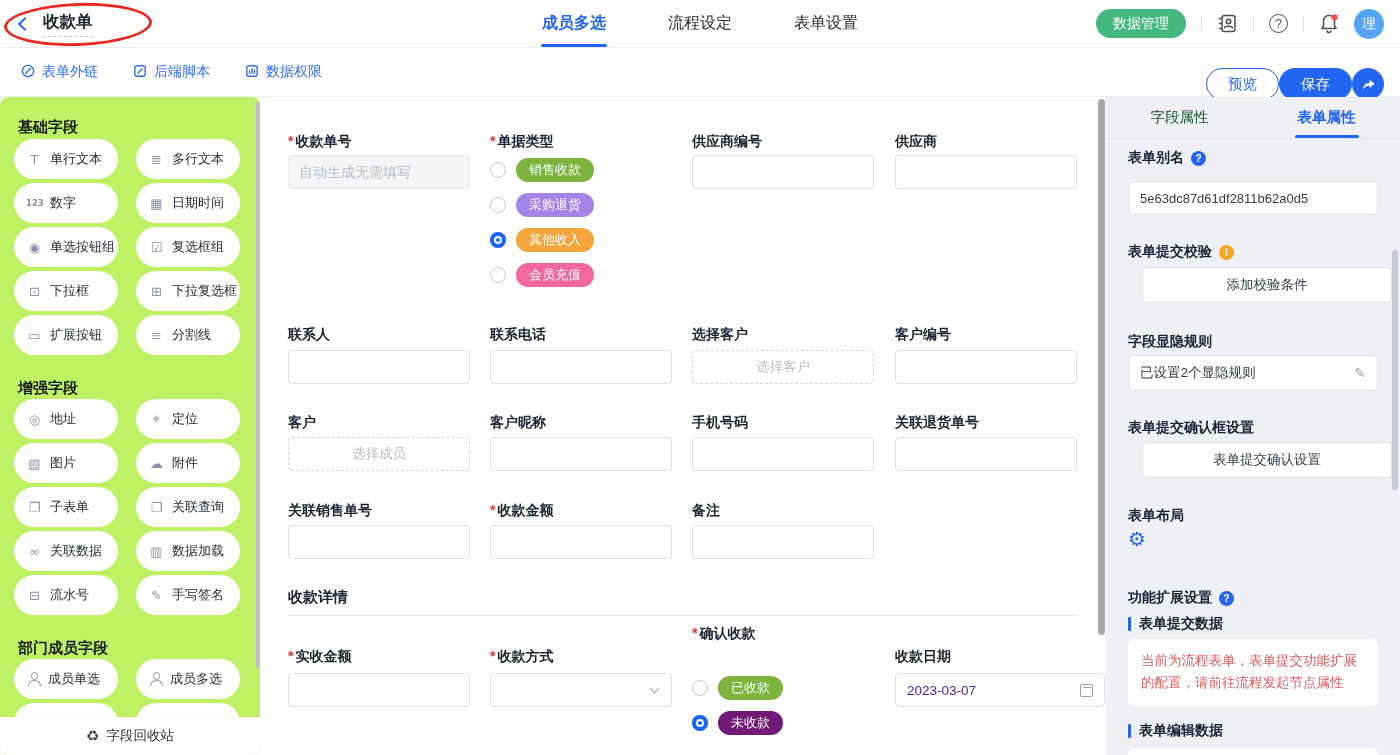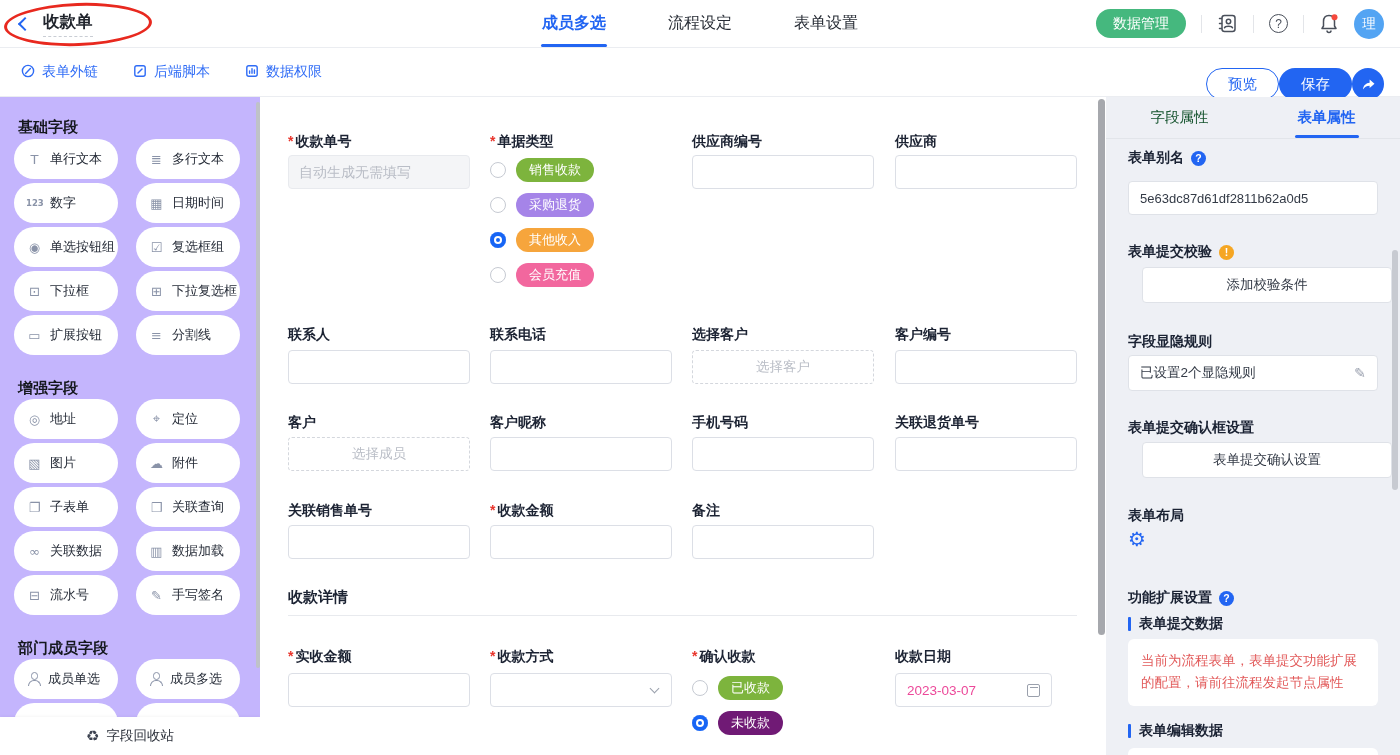--- a/index.html
+++ b/index.html
@@ -27,21 +27,21 @@
   
   .subbar{height:49px;border-bottom:1px solid #ebedf1;display:flex;align-items:center;padding:0 16px 0 20px;background:#fff;}
   .sublink{display:flex;align-items:center;gap:6px;color:#2f6cf6;font-size:14px;margin-right:34px;cursor:pointer;}
   .subbar-right{margin-left:auto;display:flex;align-items:flex-end;}
   .btn-outline{height:32px;padding:0 21px;border:1px solid #2265f2;color:#2265f2;background:#fff;border-radius:16px;font-size:14.5px;cursor:pointer;font-family:inherit;}
   .btn-solid{height:32px;padding:0 22px;border:none;color:#fff;background:#2265f2;border-radius:16px;font-size:14.5px;cursor:pointer;font-family:inherit;margin-top:24px;}
   .btn-share{width:32px;height:32px;border-radius:50%;background:#2265f2;border:none;display:flex;align-items:center;justify-content:center;cursor:pointer;}
   
   .body{display:flex;height:658px;}
   
-  .sidebar{width:260px;background:#c4b5fd;position:relative;overflow:hidden;flex:none;}
+  .sidebar{width:260px;background:#bef264;position:relative;overflow:hidden;flex:none;border-radius:8px;}
   .side-title{font-size:15px;font-weight:700;color:#15181e;margin:22px 0 0 18px;height:16px;line-height:16px;}
   .pill-grid{display:grid;grid-template-columns:104px 104px;column-gap:18px;row-gap:4px;padding:0 14px;margin-top:4px;}
   .pill-grid.mt3{margin-top:3px;}
   .pill{height:40px;background:#fff;border-radius:20px;display:flex;align-items:center;gap:7px;padding-left:12px;cursor:grab;}
   .picon{width:17px;flex:none;text-align:center;font-size:13px;color:#8a93a8;font-family:"DejaVu Sans",sans-serif;}
   .picon.num{font-size:8.5px;font-weight:700;letter-spacing:0;}
   .plabel{font-size:13px;color:#252b37;white-space:nowrap;}
   .person-icon{position:relative;width:15px;height:14px;flex:none;}
   .person-icon::before{content:"";position:absolute;top:0;left:4.5px;width:5.5px;height:5.5px;border:1.3px solid #8a93a8;border-radius:50%;}
   .person-icon::after{content:"";position:absolute;bottom:0;left:1.5px;width:11px;height:5.5px;border:1.3px solid #8a93a8;border-bottom:none;border-radius:7px 7px 0 0;}
@@ -52,21 +52,21 @@
   .canvas{flex:1;background:#fff;position:relative;overflow:hidden;}
   .c1{left:28px;}.c2{left:230px;}.c3{left:432px;}.c4{left:635px;}
   .flabel{position:absolute;width:182px;font-size:14px;font-weight:600;color:#1c2333;white-space:nowrap;}
   .req::before{content:"*";color:#e8352c;margin-right:2px;}
   .finput{position:absolute;width:182px;height:34px;border:1px solid #dcdfe6;border-radius:4px;background:#fff;font-size:13.5px;color:#2a2f3a;padding:0 10px;font-family:inherit;outline:none;}
   .finput.disabled{background:#f4f5f7;border-color:#e8eaee;}
   .finput.disabled::placeholder{color:#b9bdc6;font-size:14px;}
   .fpicker{position:absolute;width:182px;height:34px;border:1px dashed #d4d7dd;border-radius:4px;background:#fff;display:flex;align-items:center;justify-content:center;font-size:13.5px;color:#b9bdc6;cursor:pointer;}
   .fselect{position:absolute;width:182px;height:34px;border:1px solid #dcdfe6;border-radius:4px;background:#fff;cursor:pointer;}
   .chev{position:absolute;right:13px;top:11px;width:7px;height:7px;border-right:1.5px solid #9aa0ac;border-bottom:1.5px solid #9aa0ac;transform:rotate(45deg);}
-  .fdate{position:absolute;width:157px;height:34px;border:1px solid #dcdfe6;border-radius:4px;background:#fff;display:flex;align-items:center;justify-content:space-between;padding:0 11px;font-size:13.5px;color:#ec4899;cursor:pointer;}
+  .fdate{position:absolute;width:210px;height:34px;border:1px solid #dcdfe6;border-radius:4px;background:#fff;display:flex;align-items:center;justify-content:space-between;padding:0 11px;font-size:13.5px;color:#4c1d95;cursor:pointer;}
   .cal-icon{width:13px;height:13px;border:1.4px solid #9aa0ac;border-radius:2px;position:relative;}
   .cal-icon::before{content:"";position:absolute;top:2.4px;left:1.5px;right:1.5px;height:1.3px;background:#9aa0ac;}
   .radio-col{position:absolute;width:182px;display:flex;flex-direction:column;gap:11px;}
   .opt{display:flex;align-items:center;gap:10px;cursor:pointer;}
   .radio{width:16px;height:16px;border:1px solid #c6cad2;border-radius:50%;background:#fff;flex:none;}
   .radio.sel{border:none;background:#1765f5;box-shadow:inset 0 0 0 4px #1765f5, inset 0 0 0 6px #fff;}
   .opt-pill{padding:3px 13px;border-radius:12px;color:#fff;font-size:13px;white-space:nowrap;}
   .sect-title{position:absolute;left:28px;font-size:15px;font-weight:700;color:#1c2333;}
   .sect-line{position:absolute;left:28px;width:789px;height:1px;background:#e8eaee;}
   .canvas-scroll{position:absolute;right:1px;top:2px;width:7px;height:536px;background:#a6a8ad;border-radius:4px;}
@@ -345,21 +345,21 @@
 
     <div class="sect-title" style="top:491px">收款详情</div>
     <div class="sect-line" style="top:518px"></div>
 
     <div class="flabel req c1" style="top:551px">实收金额</div>
     <input class="finput c1" style="top: 576px;">
     <div class="flabel req c2" style="top:551px">收款方式</div>
     <div class="fselect c2" style="top:576px">
         <span class="chev"></span>
       </div>
-    <div class="flabel req c3" style="top:551px">确认收款</div>
+    <div class="flabel req c3" style="top:528px">确认收款</div>
     <div class="radio-col c3" style="top:579px">
       <div class="opt">
         <span class="radio"></span>
         <span class="opt-pill" style="background: rgb(125, 180, 61);">已收款</span>
       </div>
       <div class="opt">
         <span class="radio sel"></span>
         <span class="opt-pill" style="background: #701a75;">未收款</span>
       </div>
     </div>

